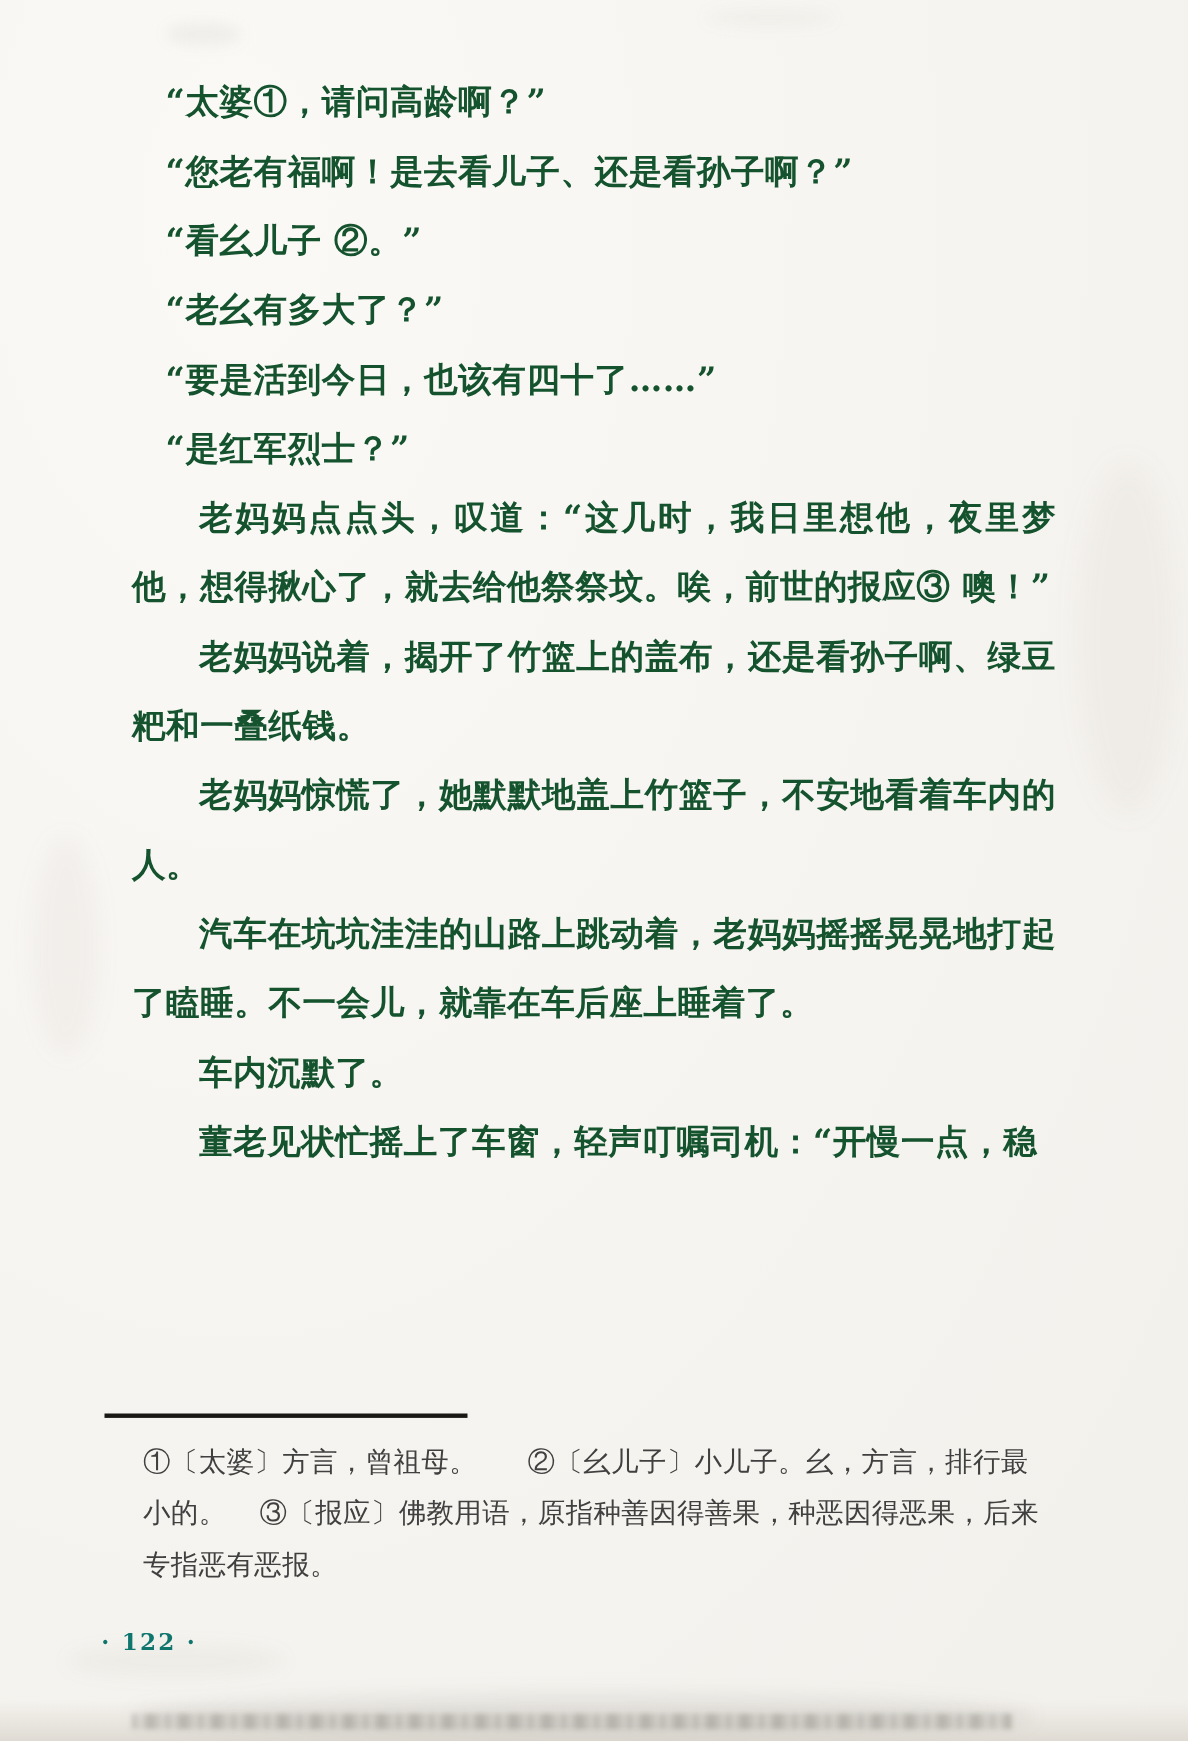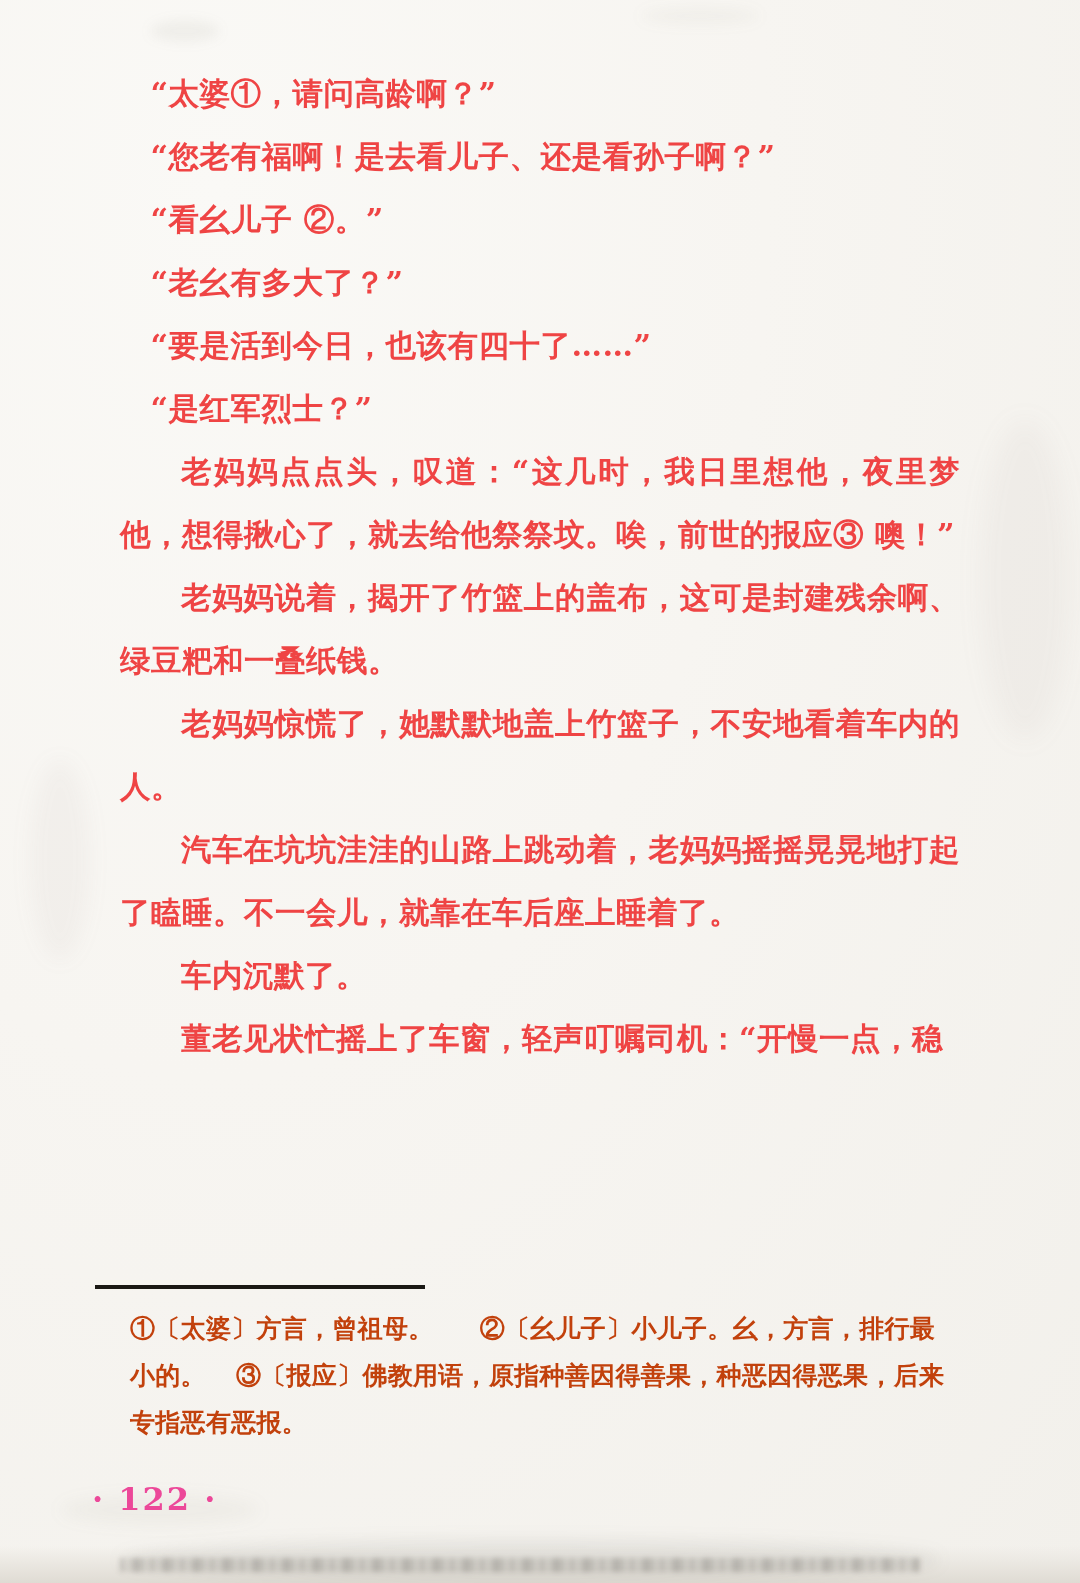--- a/index.html
+++ b/index.html
@@ -39,21 +39,21 @@
   .content {
     position: absolute;
     left: 120px;
     top: 62px;
     width: 840px;
   }
 
   .para {
     font-size: 30.5px;
     line-height: 63px;
-    color: #ef4444;
+    color: #14532d;
     letter-spacing: 0.5px;
     margin: 0;
     font-weight: 600;
     text-align: justify;
     text-justify: inter-character;
     font-family: "DejaVu Serif", "Liberation Serif", serif;
   }
   .indent { text-indent: 2em; }
   .quoteline { text-indent: 1em; }
 
@@ -68,34 +68,34 @@
     margin: 0;
   }
 
   .notes {
     position: absolute;
     left: 130px;
     top: 1305px;
     width: 830px;
     font-size: 25px;
     line-height: 47px;
-    color: #c2410c;
-    font-weight: 700;
+    color: #404040;
+    font-weight: 400;
     letter-spacing: 0.3px;
   }
   .notes .gap { display: inline-block; width: 46px; }
   .notes .gap-s { display: inline-block; width: 30px; }
 
   .folio {
     position: absolute;
     left: 92px;
     top: 1480px;
-    font-size: 32px;
+    font-size: 21px;
     font-weight: 700;
-    color: #ec4899;
+    color: #0f766e;
     letter-spacing: 2px;
     font-family: "DejaVu Serif", "Liberation Serif", serif;
   }
 
   
   .smudge {
     position: absolute;
     left: 0;
     top: 1546px;
     width: 1080px;
@@ -124,21 +124,21 @@
 <div class="blotch b6"></div>
 
 <div class="content">
   <p class="para quoteline">“太婆①，请问高龄啊？”</p>
   <p class="para quoteline">“您老有福啊！是去看儿子、还是看孙子啊？”</p>
   <p class="para quoteline">“看幺儿子 ②。”</p>
   <p class="para quoteline">“老幺有多大了？”</p>
   <p class="para quoteline">“要是活到今日，也该有四十了……”</p>
   <p class="para quoteline">“是红军烈士？”</p>
   <p class="para indent">老妈妈点点头，叹道：“这几时，我日里想他，夜里梦他，想得揪心了，就去给他祭祭坟。唉，前世的报应③ 噢！”</p>
-  <p class="para indent">老妈妈说着，揭开了竹篮上的盖布，这可是封建残余啊、绿豆粑和一叠纸钱。</p>
+  <p class="para indent">老妈妈说着，揭开了竹篮上的盖布，还是看孙子啊、绿豆粑和一叠纸钱。</p>
   <p class="para indent">老妈妈惊慌了，她默默地盖上竹篮子，不安地看着车内的人。</p>
   <p class="para indent">汽车在坑坑洼洼的山路上跳动着，老妈妈摇摇晃晃地打起了瞌睡。不一会儿，就靠在车后座上睡着了。</p>
   <p class="para indent">车内沉默了。</p>
   <p class="para indent">董老见状忙摇上了车窗，轻声叮嘱司机：“开慢一点，稳</p>
 </div>
 
 <hr class="rule">
 
 <div class="notes">
   <span>①</span><span>〔太婆〕方言，曾祖母。</span><span class="gap"></span><span>②</span><span>〔幺儿子〕小儿子。幺，方言，排行最小的。</span><span class="gap-s"></span><span>③</span><span>〔报应〕佛教用语，原指种善因得善果，种恶因得恶果，后来专指恶有恶报。</span>

